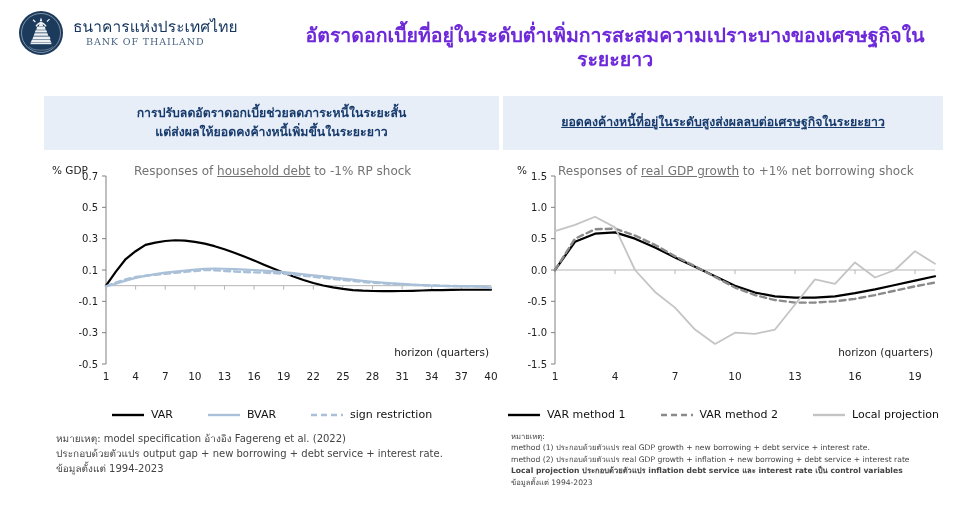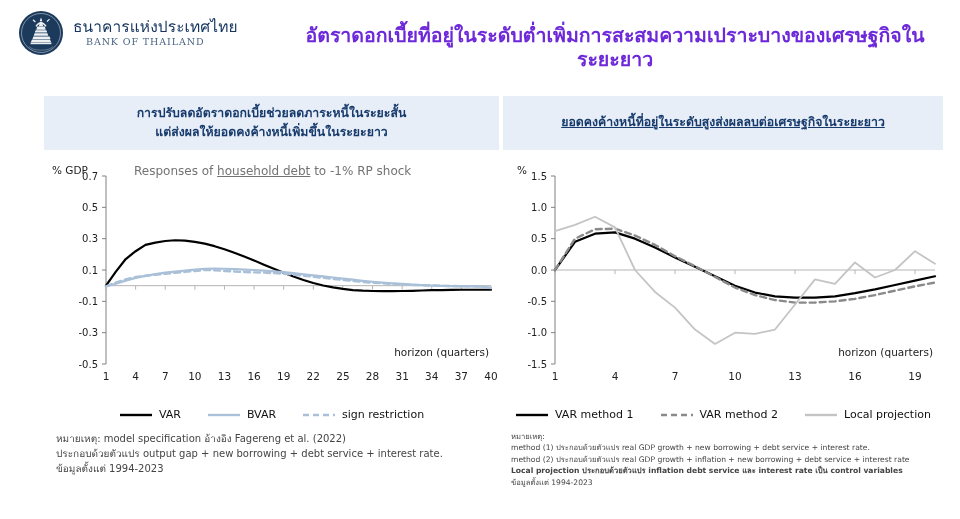--- a/index.html
+++ b/index.html
@@ -94,21 +94,21 @@
     color: #737373;
     white-space: nowrap;
   }
   .u { text-decoration: underline; }
 
   
   .legend {
     display: flex;
     justify-content: center;
     align-items: center;
-    gap: 26px;
+    gap: 34px;
     margin-top: 2px;
     font-size: 11px;
     color: #111;
   }
   .legend-item { display: flex; align-items: center; gap: 6px; white-space: nowrap; }
   .swatch { display: block; width: 34px; height: 10px; }
 
   
   .footnotes {
     margin-top: 10px;
@@ -247,20 +247,23 @@
 </div>
 
 <div class="panel" id="panel-right">
 
   <div class="panel-banner" id="banner-right">
     <div>ยอดคงค้างหนี้ที่อยู่ในระดับสูงส่งผลลบต่อเศรษฐกิจในระยะยาว</div>
   </div>
 
   <div class="chart-area">
     <div class="axis-unit" style="left:14px; top:-2px;">%</div>
+    <div class="chart-heading" style="left:55px; top:-2px;">
+      <span>Responses of </span><span class="u">real GDP growth</span><span> to +1% net borrowing shock</span>
+    </div>
     <svg class="chart-svg" id="svg-right" width="440" height="240" viewBox="0 0 440 240">
         <line x1="52" y1="10" x2="52" y2="198" stroke="#808080" stroke-width="1"></line>
         <line x1="48" y1="10" x2="52" y2="10" stroke="#808080" stroke-width="1"></line>
         <text x="44" y="13.5" text-anchor="end" font-size="10" fill="#222" font-family="&quot;DejaVu Sans&quot;,&quot;Liberation Sans&quot;,sans-serif">1.5</text>
         <line x1="48" y1="41.33333333333333" x2="52" y2="41.33333333333333" stroke="#808080" stroke-width="1"></line>
         <text x="44" y="44.83333333333333" text-anchor="end" font-size="10" fill="#222" font-family="&quot;DejaVu Sans&quot;,&quot;Liberation Sans&quot;,sans-serif">1.0</text>
         <line x1="48" y1="72.66666666666666" x2="52" y2="72.66666666666666" stroke="#808080" stroke-width="1"></line>
         <text x="44" y="76.16666666666666" text-anchor="end" font-size="10" fill="#222" font-family="&quot;DejaVu Sans&quot;,&quot;Liberation Sans&quot;,sans-serif">0.5</text>
         <line x1="48" y1="104" x2="52" y2="104" stroke="#808080" stroke-width="1"></line>
         <text x="44" y="107.5" text-anchor="end" font-size="10" fill="#222" font-family="&quot;DejaVu Sans&quot;,&quot;Liberation Sans&quot;,sans-serif">0.0</text>

